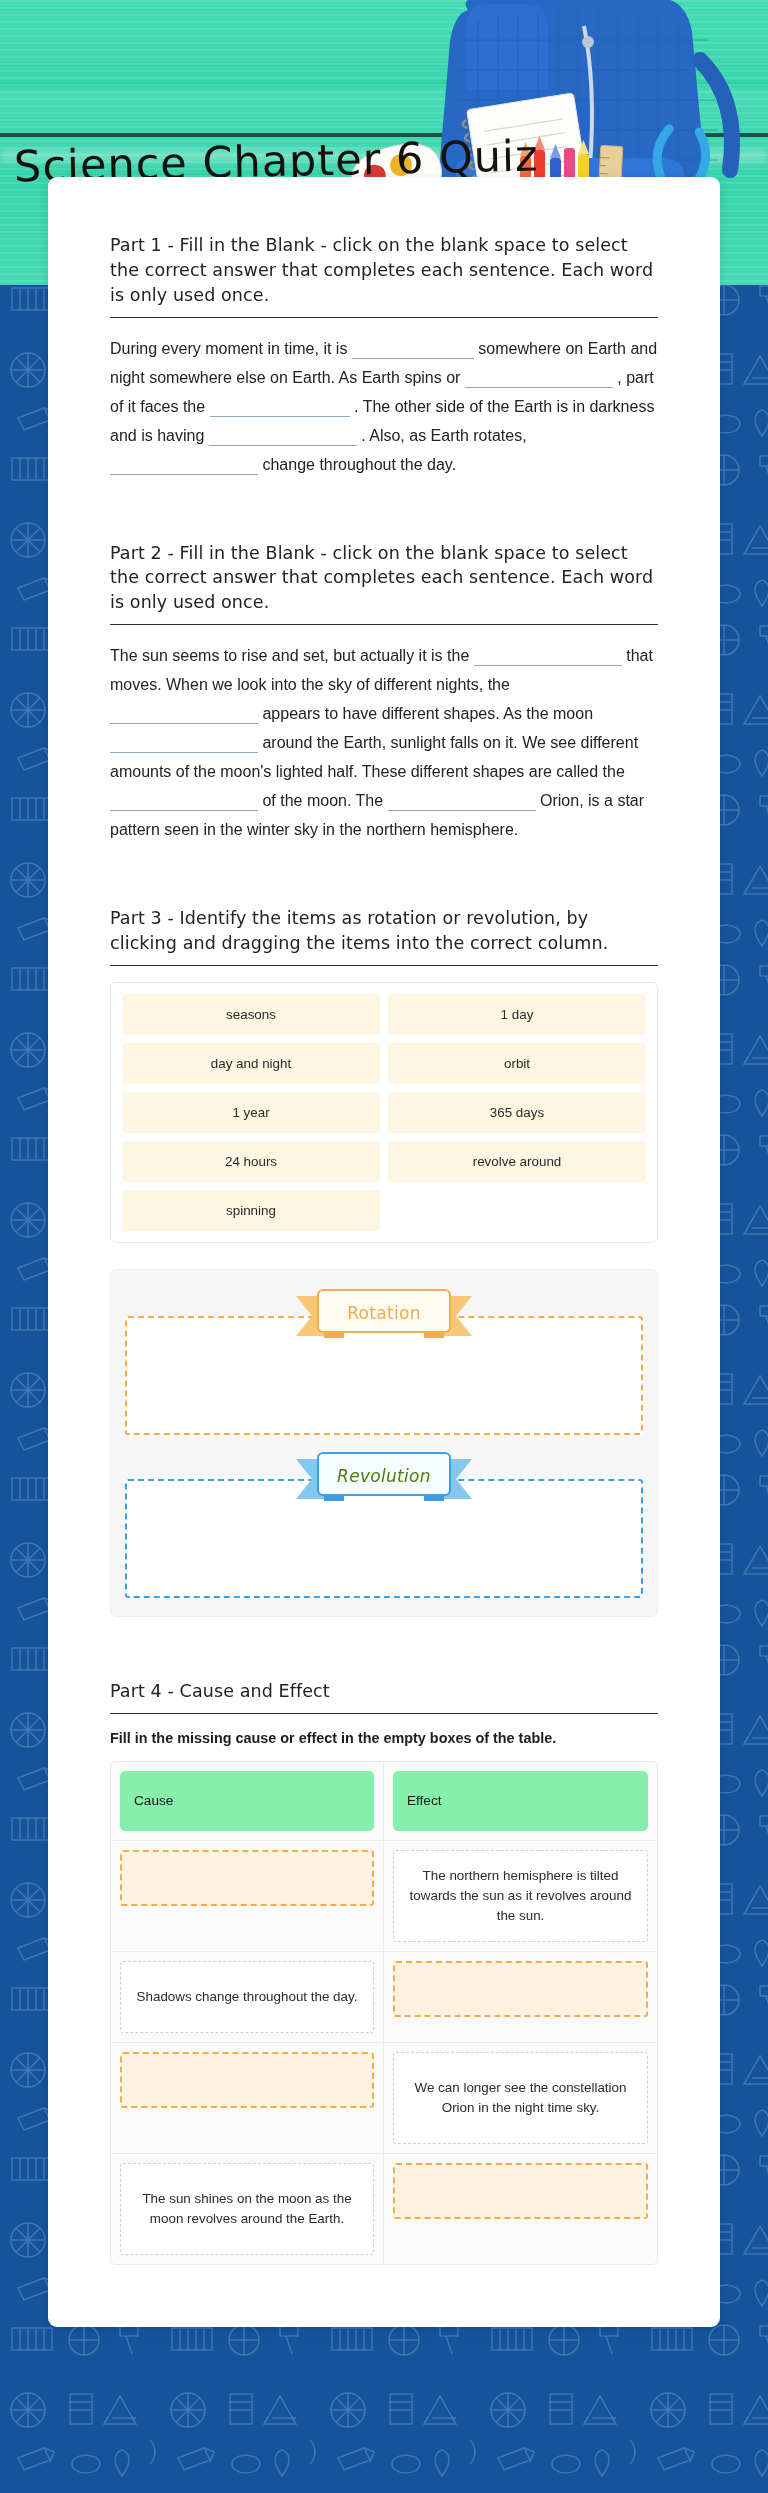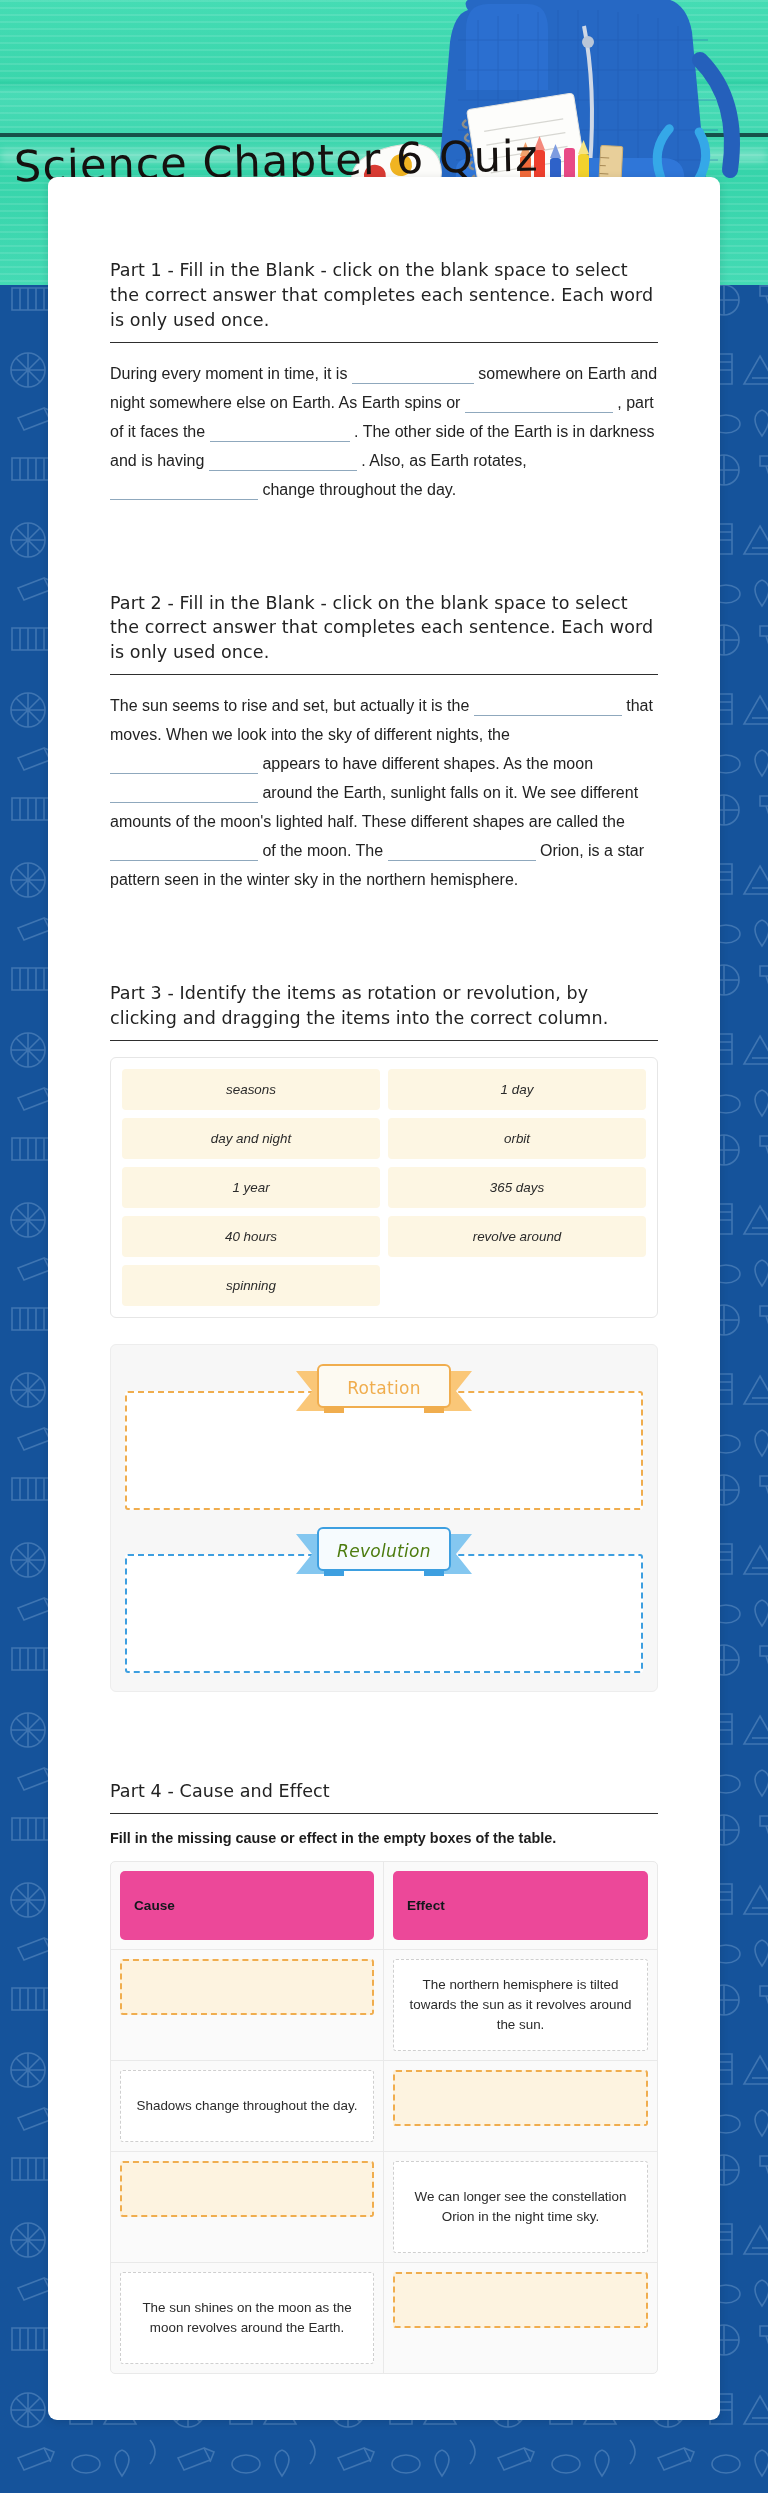--- a/index.html
+++ b/index.html
@@ -71,41 +71,39 @@
     min-height:2150px;
   }
 
   h2.part-title{
     font-family:"DejaVu Sans", sans-serif;
     font-size:17.5px;
     font-weight:400;
     color:#222;
     line-height:1.42;
     letter-spacing:.1px;
-    margin-top:25px;
   }
   .rule{ height:1px; background:#2e2e2e; margin:9px 0 16px 0; }
 
   .para{
     font-size:16px; color:#222; line-height:29px;
   }
   .para .blk{
     display:inline-block;
     border-bottom:1px solid #8fa8bd;
     height:20px; vertical-align:-5px;
   }
 
   .gap-lg{ height:62px; }
 
   
   .wordbank{
     border:1px solid #e6e6e6; border-radius:6px;
     padding:11px; display:grid; grid-template-columns:1fr 1fr; gap:8px;
     background:#fff;
-    font-style:italic;
   }
   .word-chip{
     background:#fdf6e3; border-radius:4px;
     height:41px; display:flex; align-items:center; justify-content:center;
     font-size:13.4px; color:#2b2b2b;
   }
 
   
   .dropzones{
     margin-top:26px;
@@ -143,24 +141,24 @@
     display:grid; grid-template-columns:1fr 1fr;
   }
   .ce-cell{
     padding:9px;
     border-right:1px solid #e9e9e9;
     border-bottom:1px solid #e9e9e9;
   }
   .ce-cell:nth-child(2n){ border-right:none; }
   .ce-cell.last-row{ border-bottom:none; }
   .ce-head{
-    background:#ec4899; border-radius:5px;
-    height:69px; display:flex; align-items:center;
+    background:#86efac; border-radius:5px;
+    height:60px; display:flex; align-items:center;
     padding-left:14px;
-    font-size:13.6px; font-weight:bold; color:#13181c;
+    font-size:13.6px; font-weight:normal; color:#13181c;
   }
   .ce-filled{
     border:1px dashed #cfcfcf; border-radius:3px; background:#fff;
     min-height:72px; display:flex; align-items:center; justify-content:center;
     text-align:center; padding:8px 12px;
     font-size:13.4px; color:#2b2b2b; line-height:20px;
   }
   .ce-blank{
     border:2px dashed #f0ad4e; border-radius:3px; background:#fdf3e0;
     min-height:56px;
@@ -312,21 +310,21 @@
   <h2 class="part-title">Part 3 - Identify the items as rotation or revolution, by clicking and dragging the items into the correct column.</h2>
   <div class="rule"></div>
 
   <div class="wordbank">
     <div class="word-chip">seasons</div>
     <div class="word-chip">1 day</div>
     <div class="word-chip">day and night</div>
     <div class="word-chip">orbit</div>
     <div class="word-chip">1 year</div>
     <div class="word-chip">365 days</div>
-    <div class="word-chip">40 hours</div>
+    <div class="word-chip">24 hours</div>
     <div class="word-chip">revolve around</div>
     <div class="word-chip">spinning</div>
   </div>
 
   <div class="dropzones">
     <div class="dz rot">
       <div class="ribbon">
         <svg viewBox="0 0 176 60" xmlns="http://www.w3.org/2000/svg">
           <path d="M0 10 L30 10 L30 50 L0 50 L16 30 Z" fill="#fac778"></path>
           <path d="M176 10 L146 10 L146 50 L176 50 L160 30 Z" fill="#fac778"></path>

